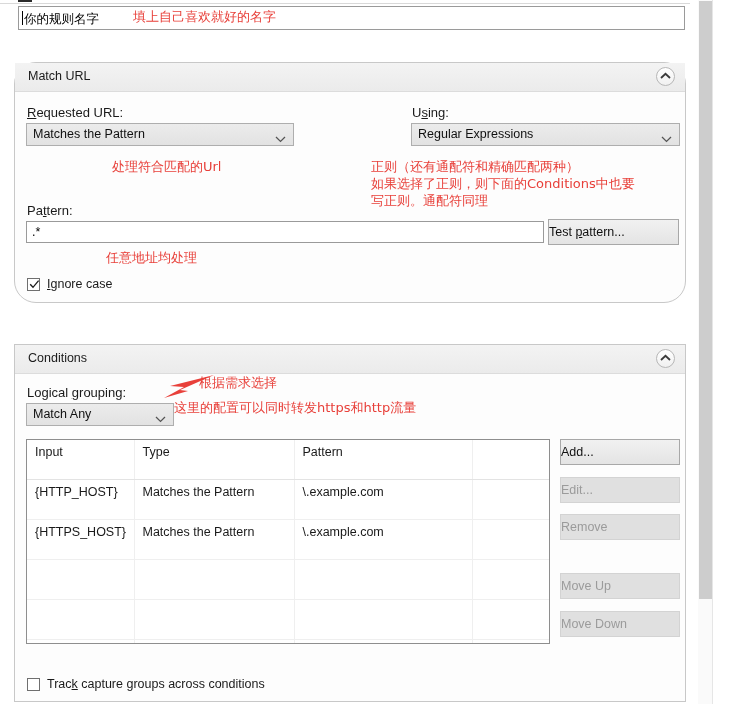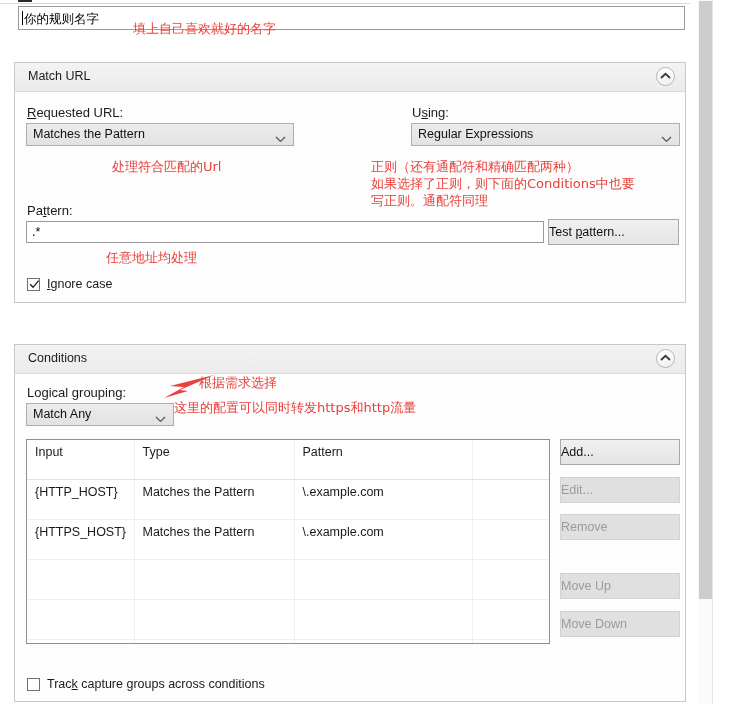--- a/index.html
+++ b/index.html
@@ -91,21 +91,21 @@
     top: 4px;
     width: 19px;
     height: 19px;
     border-radius: 50%;
     border: 1px solid #b7b7b7;
     background: linear-gradient(to bottom, #ffffff, #f0f0f0);
     box-sizing: border-box;
   }
   .collapse-btn svg { position:absolute; left:3px; top:4px; }
 
-  #panel-match { left: 14px; top: 62px; width: 672px; height: 241px; }
+  #panel-match { left: 14px; top: 62px; width: 672px; height: 241px; border-radius: 22px; }
   #panel-cond  { left: 14px; top: 344px; width: 672px; height: 358px; }
 
   
   .lbl {
     position: absolute;
     font-size: 13px;
     color: #1a1a1a;
     white-space: nowrap;
   }
   .ul { text-decoration: underline; }
@@ -257,21 +257,21 @@
 
 <div id="root">
 
   <div class="top-stub"></div>
   <div class="top-stub-line"></div>
 
   <div class="name-input">
     <span class="caret"></span>
     <span class="value">你的规则名字</span>
   </div>
-  <div class="ann" style="left:133px; top:20px;">填上自己喜欢就好的名字</div>
+  <div class="ann" style="left:133px; top:8px;">填上自己喜欢就好的名字</div>
 
   <div class="panel" id="panel-match">
     <div class="panel-header"></div>
     <div class="panel-title">Match URL</div>
     <div class="collapse-btn">
       <svg width="11" height="9" viewBox="0 0 11 9">
         <path d="M1 6 L5.5 1.8 L10 6" stroke="#3a3a3a" stroke-width="1.8" fill="none"></path>
       </svg>
     </div>
 

